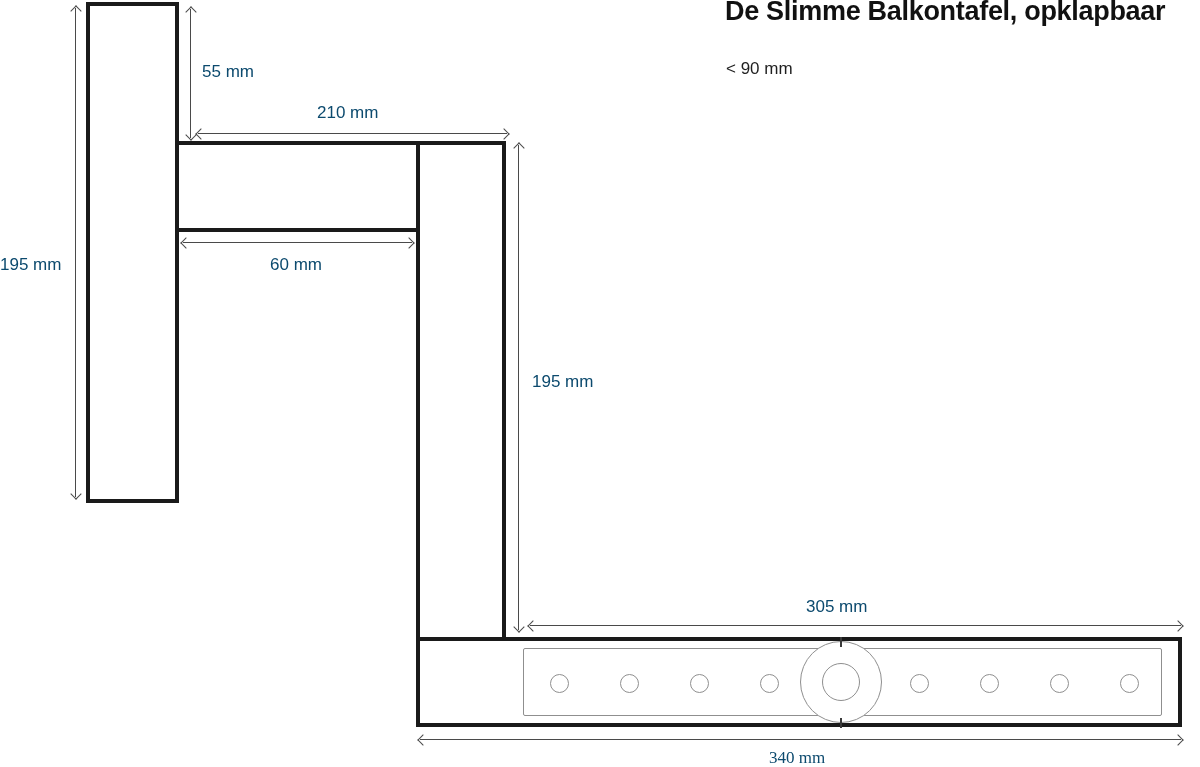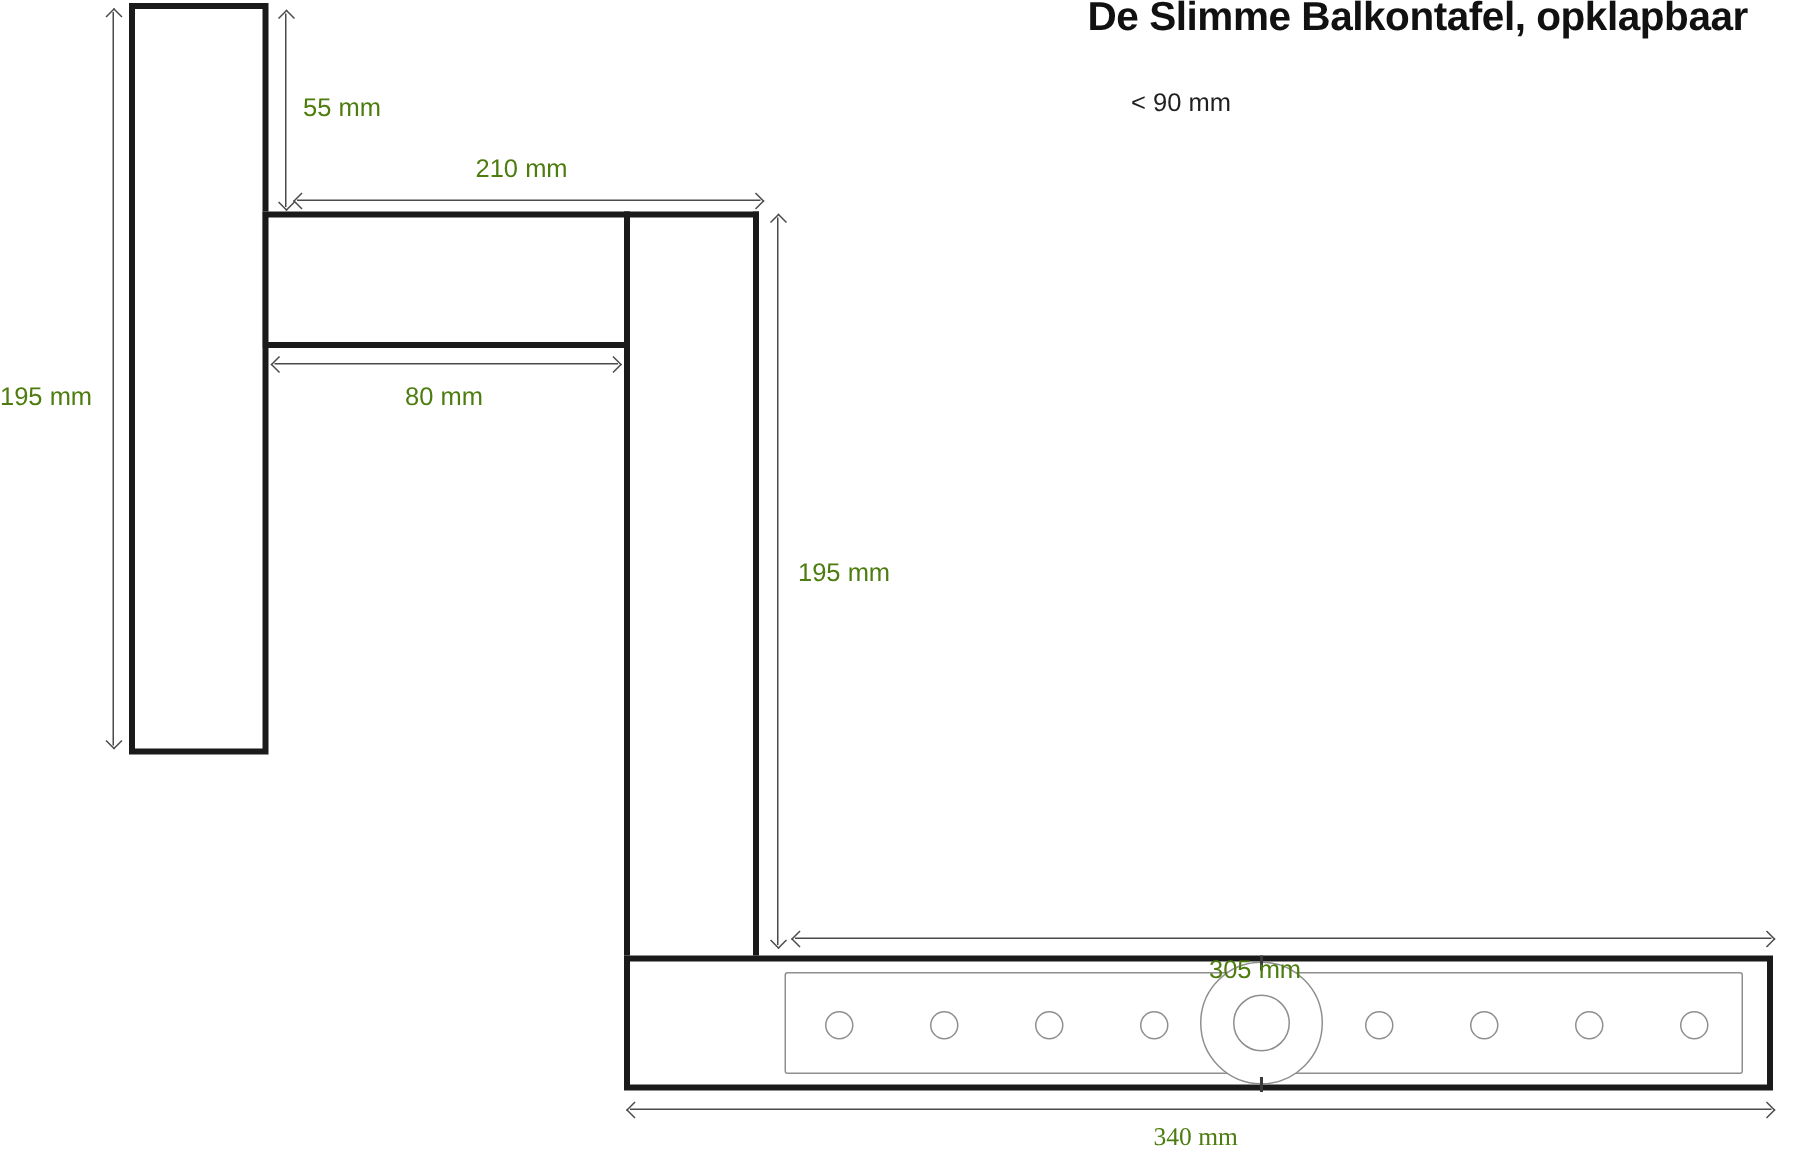--- a/index.html
+++ b/index.html
@@ -18,24 +18,24 @@
   .dline{position:absolute;background:#4a4a4a;}
   .dline.h{height:1px;}
   .dline.v{width:1px;}
   .ah{position:absolute;width:8px;height:8px;box-sizing:border-box;
       border-left:1.3px solid #4a4a4a;border-bottom:1.3px solid #4a4a4a;}
   .ah.left {left:-1px;top:-3.5px;transform:rotate(45deg);}
   .ah.right{right:-1px;top:-3.5px;transform:rotate(-135deg);}
   .ah.up   {top:-1px;left:-3.5px;transform:rotate(135deg);}
   .ah.down {bottom:-1px;left:-3.5px;transform:rotate(-45deg);}
   
-  .dlabel{position:absolute;font-size:17px;line-height:19px;color:#4d7c0f;white-space:nowrap;}
+  .dlabel{position:absolute;font-size:17px;line-height:19px;color:#0c4a6e;white-space:nowrap;}
   .title{position:absolute;left:725px;top:-4px;font-size:27px;line-height:31px;
          font-weight:bold;color:#111;white-space:nowrap;letter-spacing:-0.3px;}
-  .subtitle{position:absolute;left:726px;top:59px;font-size:17px;color:#1f1f1f;white-space:nowrap;margin-left:28px;}
+  .subtitle{position:absolute;left:726px;top:59px;font-size:17px;color:#1f1f1f;white-space:nowrap;}
 </style>
 </head>
 <body>
 
 <div class="stage">
 
   <div class="part" style="left:86px;top:2px;width:93px;height:501px;"></div>
 
   <div class="part" style="left:175px;top:141px;width:245px;height:91px;"></div>
 
@@ -74,33 +74,33 @@
   <div class="dline h" style="left:198px;top:133px;width:309px;">
     <span class="ah left"></span>
     <span class="ah right"></span>
   </div>
   <div class="dlabel" style="left:317px;top:103px;">210 mm</div>
 
   <div class="dline h" style="left:183px;top:242px;width:229px;">
     <span class="ah left"></span>
     <span class="ah right"></span>
   </div>
-  <div class="dlabel" style="left:270px;top:255px;">80 mm</div>
+  <div class="dlabel" style="left:270px;top:255px;">60 mm</div>
 
   <div class="dline v" style="left:518px;top:145px;height:485px;">
     <span class="ah up"></span>
     <span class="ah down"></span>
   </div>
   <div class="dlabel" style="left:532px;top:372px;">195 mm</div>
 
   <div class="dline h" style="left:530px;top:625px;width:651px;">
     <span class="ah left"></span>
     <span class="ah right"></span>
   </div>
-  <div class="dlabel" style="left:806px;top:597px;margin-top:40px;">305 mm</div>
+  <div class="dlabel" style="left:806px;top:597px;">305 mm</div>
 
   <div class="dline h" style="left:420px;top:739px;width:761px;">
     <span class="ah left"></span>
     <span class="ah right"></span>
   </div>
   <div class="dlabel" style="left:769px;top:748px;font-family:Liberation Serif, serif;">340 mm</div>
 
   <div class="title">De Slimme Balkontafel, opklapbaar</div>
   <div class="subtitle">&lt; 90 mm</div>
 

